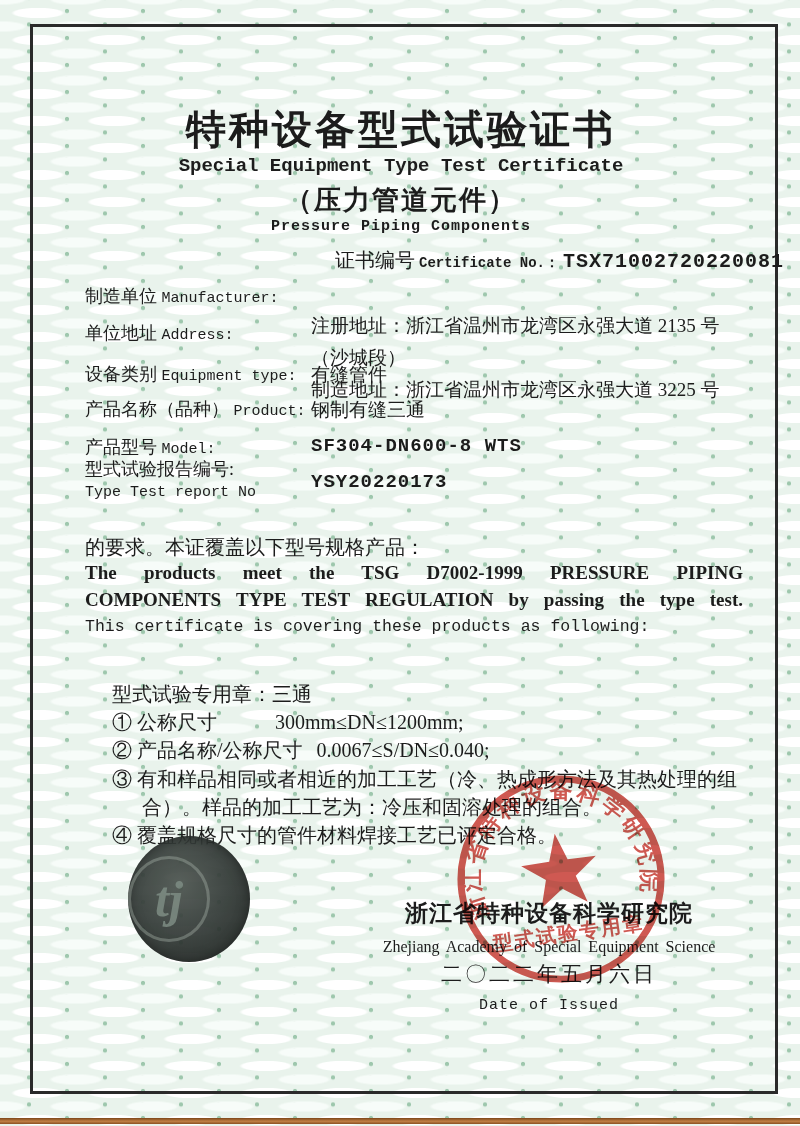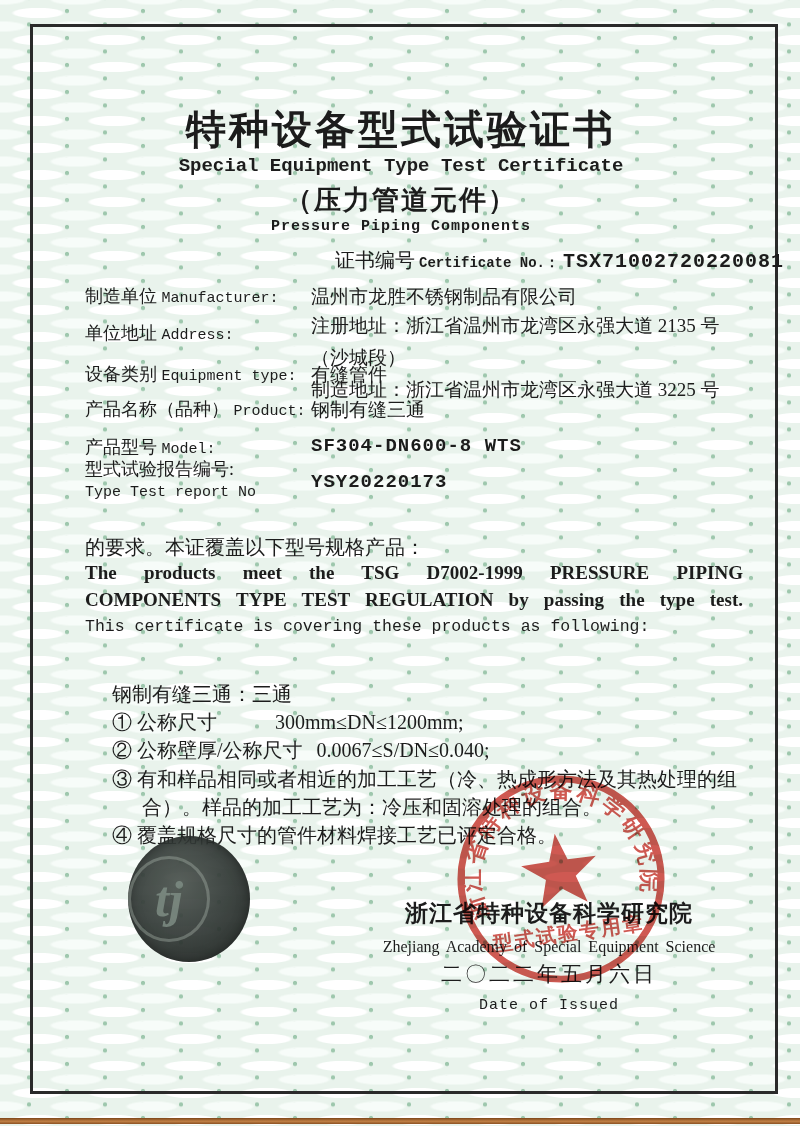--- a/index.html
+++ b/index.html
@@ -105,21 +105,20 @@
     <span class="lcn cjk">证书编号</span>
     <span class="len">Certificate No.：</span>
     <span class="lval">TSX71002720220081</span>
   </div>
 
   <div class="row r1">
     <div class="lbl">
       <span class="cjk">制造单位</span>
       <span class="en">Manufacturer:</span>
     </div>
-    <div class="val cjk">温州市龙胜不锈钢制品有限公司</div>
   </div>
 
   <div class="row r2">
     <div class="lbl">
       <span class="cjk">单位地址</span>
       <span class="en">Address:</span>
     </div>
     <div class="val cjk">
       <div class="vline">注册地址：浙江省温州市龙湾区永强大道 2135 号（沙城段）</div>
       <div class="vline">制造地址：浙江省温州市龙湾区永强大道 3225 号</div>
@@ -159,28 +158,28 @@
   </div>
 
   <div class="abs statement">
     <div class="ln st-cn cjk">的要求。本证覆盖以下型号规格产品：</div>
     <div class="ln st-en-bold">The products meet the TSG D7002-1999 PRESSURE PIPING</div>
     <div class="ln st-en-bold">COMPONENTS TYPE TEST REGULATION by passing the type test.</div>
     <div class="ln st-en-mono">This certificate is covering these products as following:</div>
   </div>
 
   <div class="abs products cjk">
-    <div>钢制有缝三通：三通</div>
+    <div>型式试验专用章：三通</div>
     <div class="pitem">
       <span>①</span>
       <span>公称尺寸</span><span class="gap-wide"></span><span>300mm≤DN≤1200mm;</span>
     </div>
     <div class="pitem">
       <span>②</span>
-      <span>公称壁厚/公称尺寸</span><span class="gap-small"></span><span>0.0067≤S/DN≤0.040;</span>
+      <span>产品名称/公称尺寸</span><span class="gap-small"></span><span>0.0067≤S/DN≤0.040;</span>
     </div>
     <div class="pitem">
       <span>③</span>
       <span>有和样品相同或者相近的加工工艺（冷、热成形方法及其热处理的组合）。样品的加工工艺为：冷压和固溶处理的组合。</span>
     </div>
     <div class="pitem">
       <span>④</span>
       <span>覆盖规格尺寸的管件材料焊接工艺已评定合格。</span>
     </div>
   </div>

